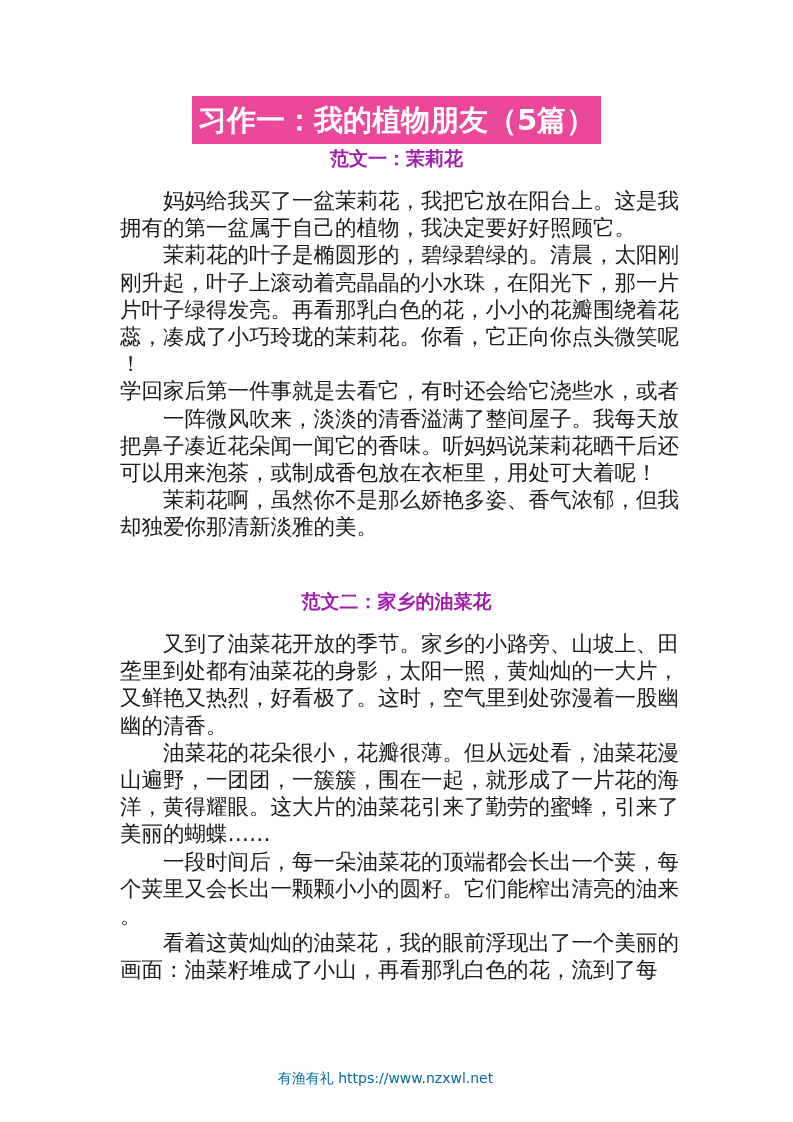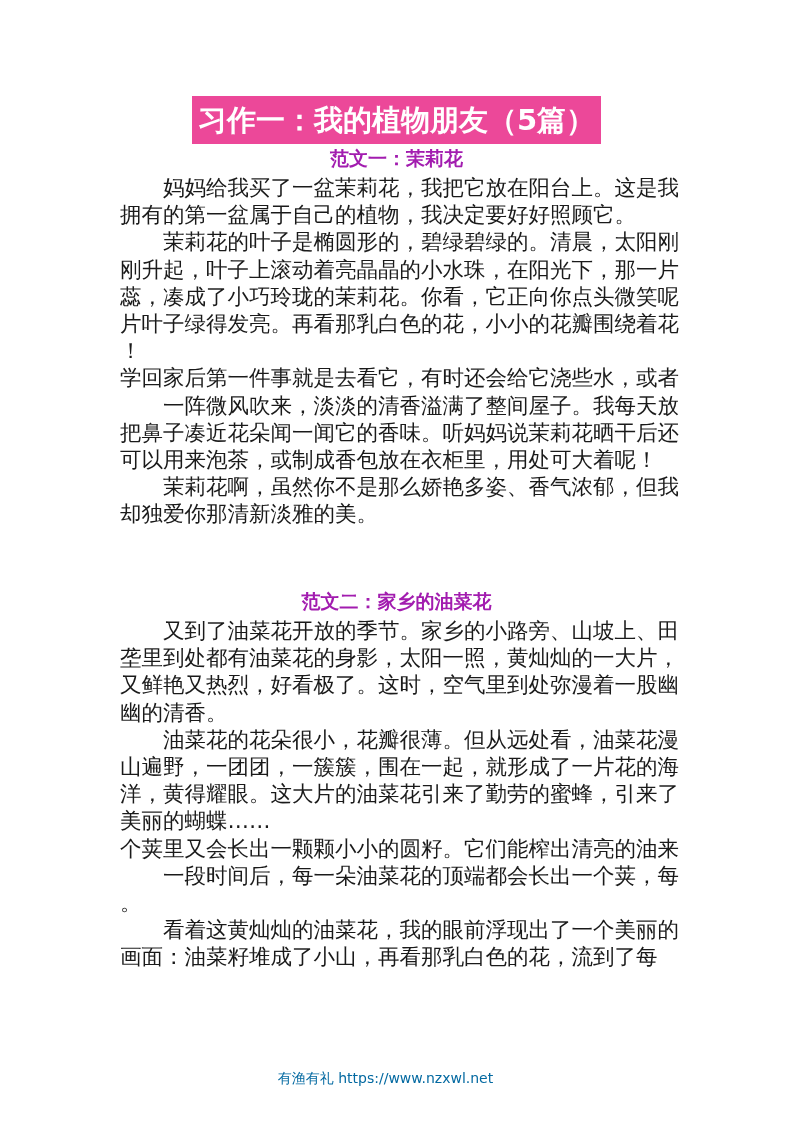--- a/index.html
+++ b/index.html
@@ -5,63 +5,63 @@
     html, body { margin: 0; padding: 0; background: #ffffff; }
     body { width: 793px; height: 1122px; position: relative; overflow: hidden;
            font-family: "DejaVu Sans", "Liberation Sans", sans-serif; color: #1a1a1a; }
     .page { position: absolute; left: 0; top: 0; width: 793px; height: 1122px; }
     .title-wrap { position: absolute; top: 96px; left: 0; width: 793px; text-align: center; }
     .title-box { display: inline-block; background: #ec4899; color: #ffffff;
                  font-weight: bold; font-size: 29px; line-height: 48px; height: 48px;
                  padding: 0 6px; letter-spacing: 0px; white-space: nowrap; }
     .essay-heading { position: absolute; left: 0; width: 793px; text-align: center;
                      color: #a21caf; font-weight: bold; font-size: 19px; line-height: 26px; }
-    .essay-body { position: absolute; left: 120px; width: 560px; }
+    .essay-body { position: absolute; left: 120px; width: 560px; margin-top: 13px; }
     .line { font-size: 21.5px; line-height: 27.2px; height: 27.2px; white-space: nowrap; }
     .line.indent { padding-left: 43px; }
     .footer { position: absolute; top: 1070px; left: 0; width: 771px; text-align: center;
               font-size: 14px; color: #0369a1; }
   </style>
 </head>
 <body>
 
 <div class="page">
 
   <div class="title-wrap">
     <span class="title-box">习作一：我的植物朋友（5篇）</span>
   </div>
 
   <div class="essay-heading" style="top:145px;">范文一：茉莉花</div>
   <div class="essay-body" style="top:174px;">
       <div class="line indent">妈妈给我买了一盆茉莉花，我把它放在阳台上。这是我</div>
       <div class="line">拥有的第一盆属于自己的植物，我决定要好好照顾它。</div>
       <div class="line indent">茉莉花的叶子是椭圆形的，碧绿碧绿的。清晨，太阳刚</div>
       <div class="line">刚升起，叶子上滚动着亮晶晶的小水珠，在阳光下，那一片</div>
+      <div class="line">片叶子绿得发亮。再看那乳白色的花，小小的花瓣围绕着花</div>
       <div class="line">蕊，凑成了小巧玲珑的茉莉花。你看，它正向你点头微笑呢</div>
-      <div class="line">片叶子绿得发亮。再看那乳白色的花，小小的花瓣围绕着花</div>
       <div class="line">！</div>
       <div class="line">学回家后第一件事就是去看它，有时还会给它浇些水，或者</div>
       <div class="line indent">一阵微风吹来，淡淡的清香溢满了整间屋子。我每天放</div>
       <div class="line">把鼻子凑近花朵闻一闻它的香味。听妈妈说茉莉花晒干后还</div>
       <div class="line">可以用来泡茶，或制成香包放在衣柜里，用处可大着呢！</div>
       <div class="line indent">茉莉花啊，虽然你不是那么娇艳多姿、香气浓郁，但我</div>
       <div class="line">却独爱你那清新淡雅的美。</div>
     </div>
 
   <div class="essay-heading" style="top:588px;text-align:center;">范文二：家乡的油菜花</div>
   <div class="essay-body" style="top:617px;">
       <div class="line indent">又到了油菜花开放的季节。家乡的小路旁、山坡上、田</div>
       <div class="line">垄里到处都有油菜花的身影，太阳一照，黄灿灿的一大片，</div>
       <div class="line">又鲜艳又热烈，好看极了。这时，空气里到处弥漫着一股幽</div>
       <div class="line">幽的清香。</div>
       <div class="line indent">油菜花的花朵很小，花瓣很薄。但从远处看，油菜花漫</div>
       <div class="line">山遍野，一团团，一簇簇，围在一起，就形成了一片花的海</div>
       <div class="line">洋，黄得耀眼。这大片的油菜花引来了勤劳的蜜蜂，引来了</div>
       <div class="line">美丽的蝴蝶……</div>
+      <div class="line indent">一段时间后，每一朵油菜花的顶端都会长出一个荚，每</div>
       <div class="line">个荚里又会长出一颗颗小小的圆籽。它们能榨出清亮的油来</div>
-      <div class="line indent">一段时间后，每一朵油菜花的顶端都会长出一个荚，每</div>
       <div class="line">。</div>
       <div class="line indent">看着这黄灿灿的油菜花，我的眼前浮现出了一个美丽的</div>
       <div class="line">画面：油菜籽堆成了小山，再看那乳白色的花，流到了每</div>
     </div>
 
   <div class="footer">有渔有礼 https://www.nzxwl.net</div>
 </div>
 
 </body></html>

